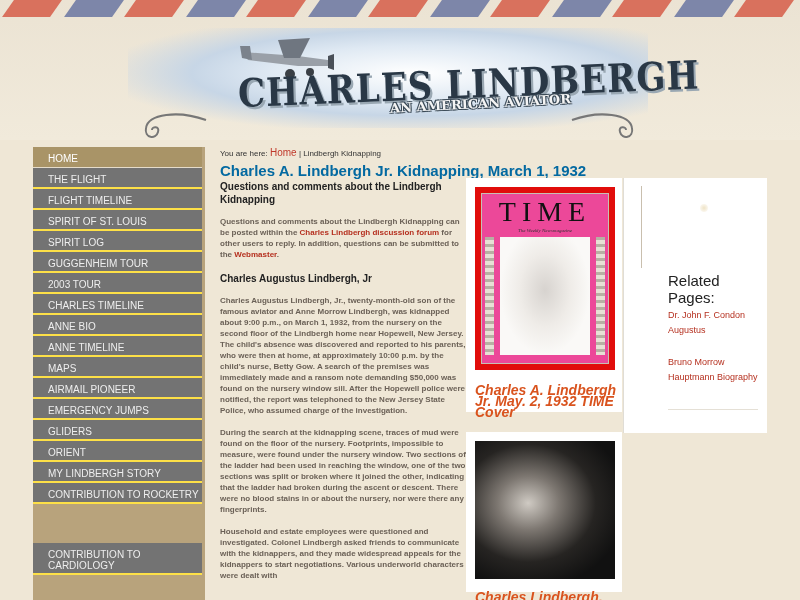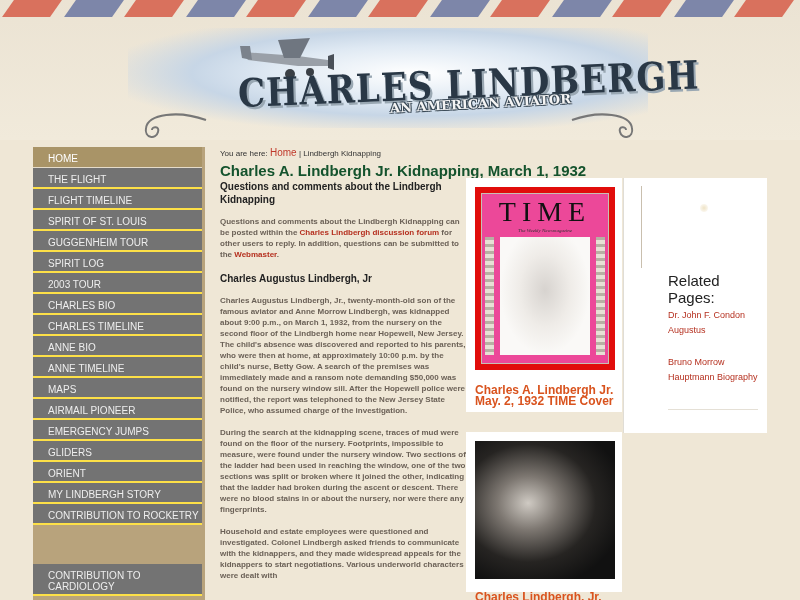--- a/index.html
+++ b/index.html
@@ -61,21 +61,21 @@
     height: 21px;
     cursor: pointer;
   }
   .nav-item.two-line { height: 32px; margin-top: 39px; }
   .nav-item.active { background: #a99467; color: #fff; height: 21px; border-bottom: 1px solid #e5dccb; }
 
   
   .main { position: absolute; left: 220px; top: 147px; width: 246px; }
   .breadcrumb { font-size: 8px; color: #333; line-height: 12px; }
   .breadcrumb .home { color: #c0392b; font-size: 10px; }
-  .page-title { font-size: 15px; font-weight: bold; color: #14532d; margin-top: 2px; white-space: nowrap; line-height: 18px; }
+  .page-title { font-size: 15px; font-weight: bold; color: #0369a1; margin-top: 2px; white-space: nowrap; line-height: 18px; }
   .section-heading { font-size: 10px; font-weight: bold; color: #222; line-height: 13px; }
   .body-text { font-size: 8px; font-weight: bold; color: #6b6157; line-height: 11px; }
   .body-text a { color: #b5301f; text-decoration: none; }
 
   
   .img-card {
     position: absolute; background: #ffffff; width: 156px;
   }
   .time-cover {
     position: absolute; left: 9px; top: 9px; width: 140px; height: 183px;
@@ -92,21 +92,21 @@
     font-family: "Liberation Serif", serif; font-style: italic; font-size: 5px; color: #333;
   }
   .time-border-l, .time-border-r {
     position: absolute; top: 43px; width: 9px; height: 118px;
     background: repeating-linear-gradient(#b7b0a3 0 3px, #e7e1d5 3px 7px);
   }
   .time-portrait {
     position: absolute; left: 18px; top: 43px; width: 90px; height: 118px;
     background: radial-gradient(ellipse at 50% 45%, #d7d3cf 0%, #efece8 40%, #faf9f7 70%);
   }
-  .caption { font-size: 12px; font-weight: bold; color: #d9531e; line-height: 11px; }
+  .caption { font-size: 14px; font-weight: bold; color: #d9531e; line-height: 11px; font-style: italic; }
   .photo {
     position: absolute; left: 9px; top: 9px; width: 140px; height: 138px;
     background: radial-gradient(ellipse at 38% 45%, #cfcac3 0%, #7d7771 25%, #262422 55%, #111 80%);
   }
 
   
   .related {
     position: absolute; left: 623px; top: 178px; width: 144px; height: 255px;
     background: #ffffff;
     border-left: 1px solid #e0ddd6;
@@ -153,24 +153,23 @@
   </svg>
   <div class="logo-title">CHARLES LINDBERGH</div>
   <div class="logo-sub">AN AMERICAN AVIATOR</div>
 </div>
 
 <nav class="sidebar">
   <a class="nav-item active">HOME</a>
   <a class="nav-item">THE FLIGHT</a>
   <a class="nav-item">FLIGHT TIMELINE</a>
   <a class="nav-item">SPIRIT OF ST. LOUIS</a>
+  <a class="nav-item">SPIRIT LOG</a>
   <a class="nav-item">GUGGENHEIM TOUR</a>
-  <a class="nav-item">SPIRIT LOG</a>
   <a class="nav-item">2003 TOUR</a>
-  <a class="nav-item">CHARLES BIO</a>
   <a class="nav-item">CHARLES TIMELINE</a>
   <a class="nav-item">ANNE BIO</a>
   <a class="nav-item">ANNE TIMELINE</a>
   <a class="nav-item">MAPS</a>
   <a class="nav-item">AIRMAIL PIONEER</a>
   <a class="nav-item">EMERGENCY JUMPS</a>
   <a class="nav-item">GLIDERS</a>
   <a class="nav-item">ORIENT</a>
   <a class="nav-item">MY LINDBERGH STORY</a>
   <a class="nav-item">CONTRIBUTION TO ROCKETRY</a>

